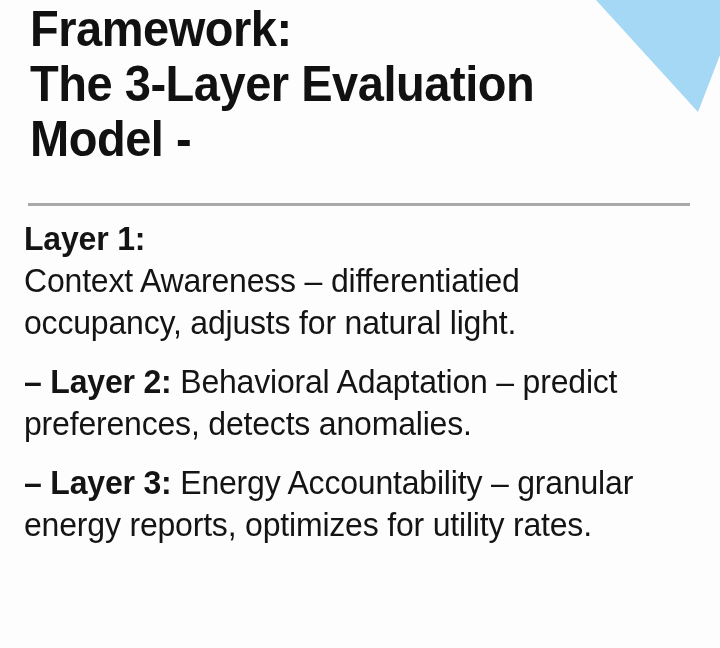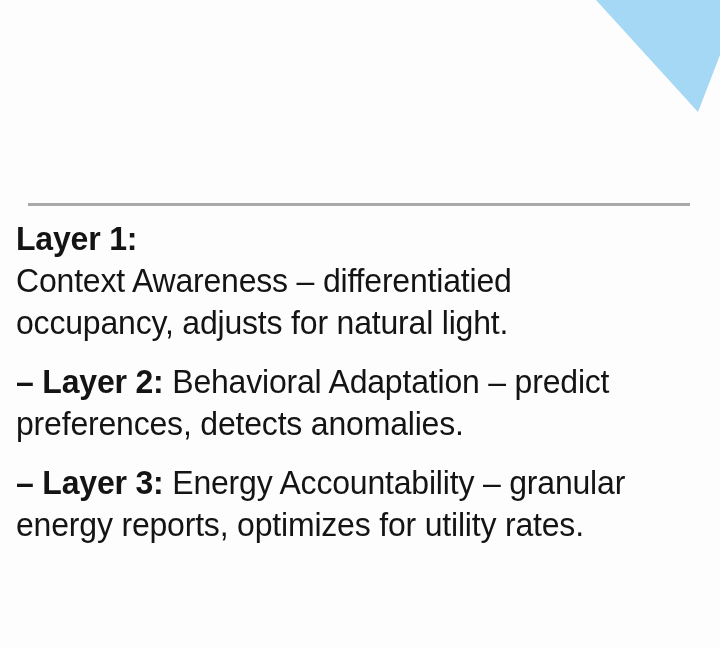--- a/index.html
+++ b/index.html
@@ -63,21 +63,21 @@
     left: 28px;
     top: 203px;
     width: 662px;
     height: 3px;
     background: #a8a9ab;
   }
 
   
   #body-block {
     position: absolute;
-    left: 16px;
+    left: 24px;
     top: 218px;
     width: 652px;
   }
   .para {
     font-size: 33px;
     line-height: 42px;
     color: #141414;
     letter-spacing: -0.2px;
     margin: 0 0 14px 0;
     transform: scaleX(0.97);
@@ -106,20 +106,25 @@
 <body>
 
 <div id="slide" style="background: rgb(253, 253, 253);">
 
   <div id="corner-accent">
     <svg viewBox="0 0 142 112" preserveAspectRatio="none" aria-hidden="true">
       <polygon points="18,0 142,0 142,55 120,112" fill="#a5d8f5"></polygon>
     </svg>
   </div>
 
+  <div id="title-block">
+    <div class="title-line">Framework:</div>
+    <div class="title-line">The 3-Layer Evaluation</div>
+    <div class="title-line">Model -</div>
+  </div>
 
   <div id="divider" style="background: rgb(168, 169, 171);"></div>
 
   <div id="body-block">
 
     <p class="para" id="para-layer-1" style="color: rgb(20, 20, 20);">
       <span class="lead">Layer 1:</span><span class="rest">Context Awareness – differentiatied occupancy, adjusts for natural light.</span>
     </p>
 
     <p class="para" id="para-layer-2" style="color: rgb(20, 20, 20);">

